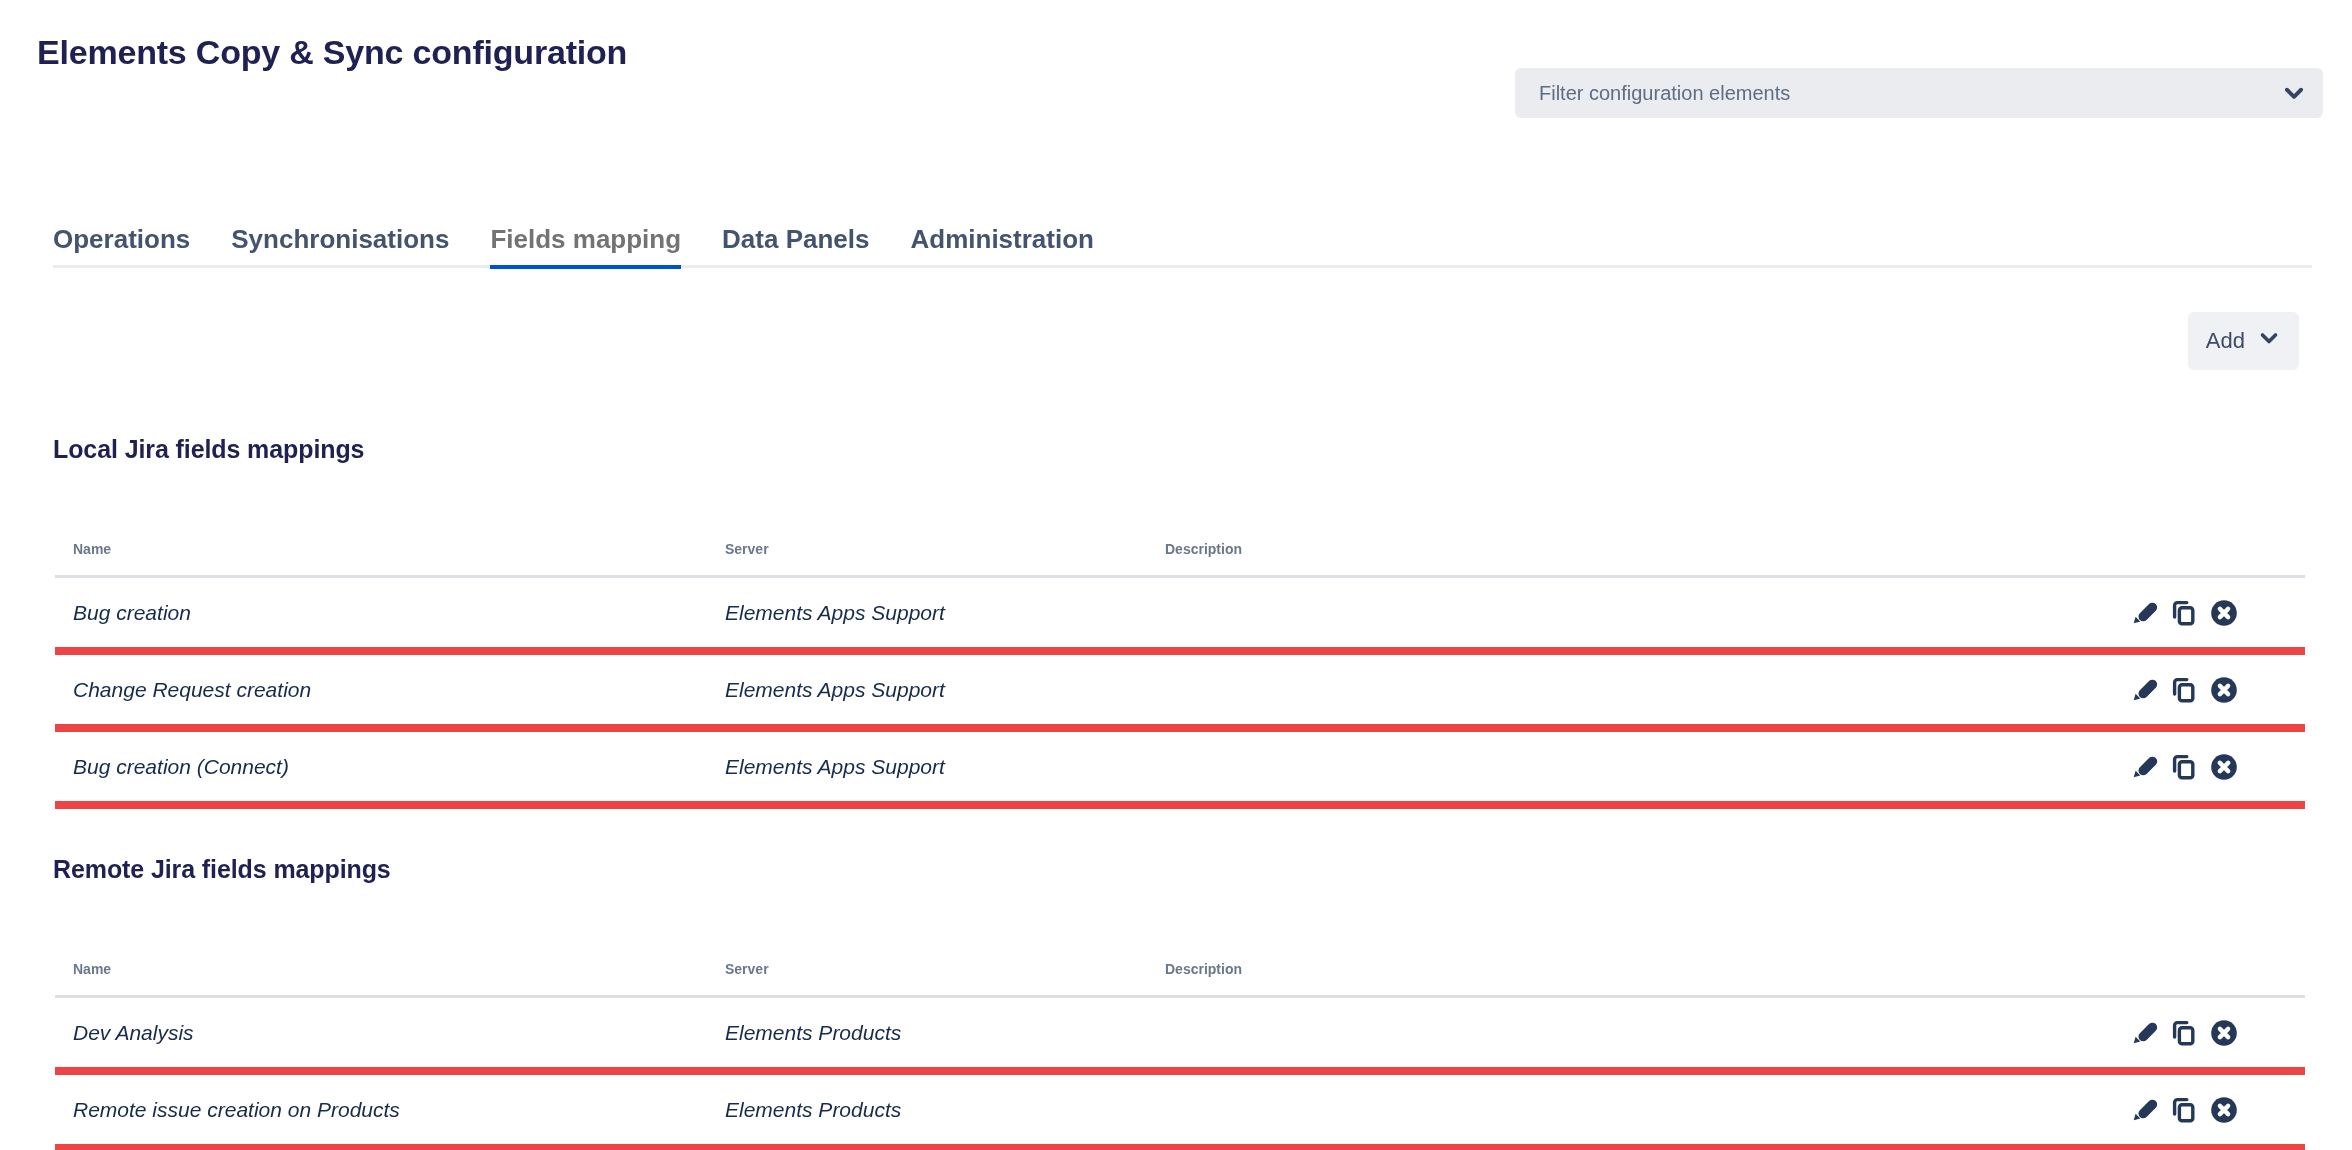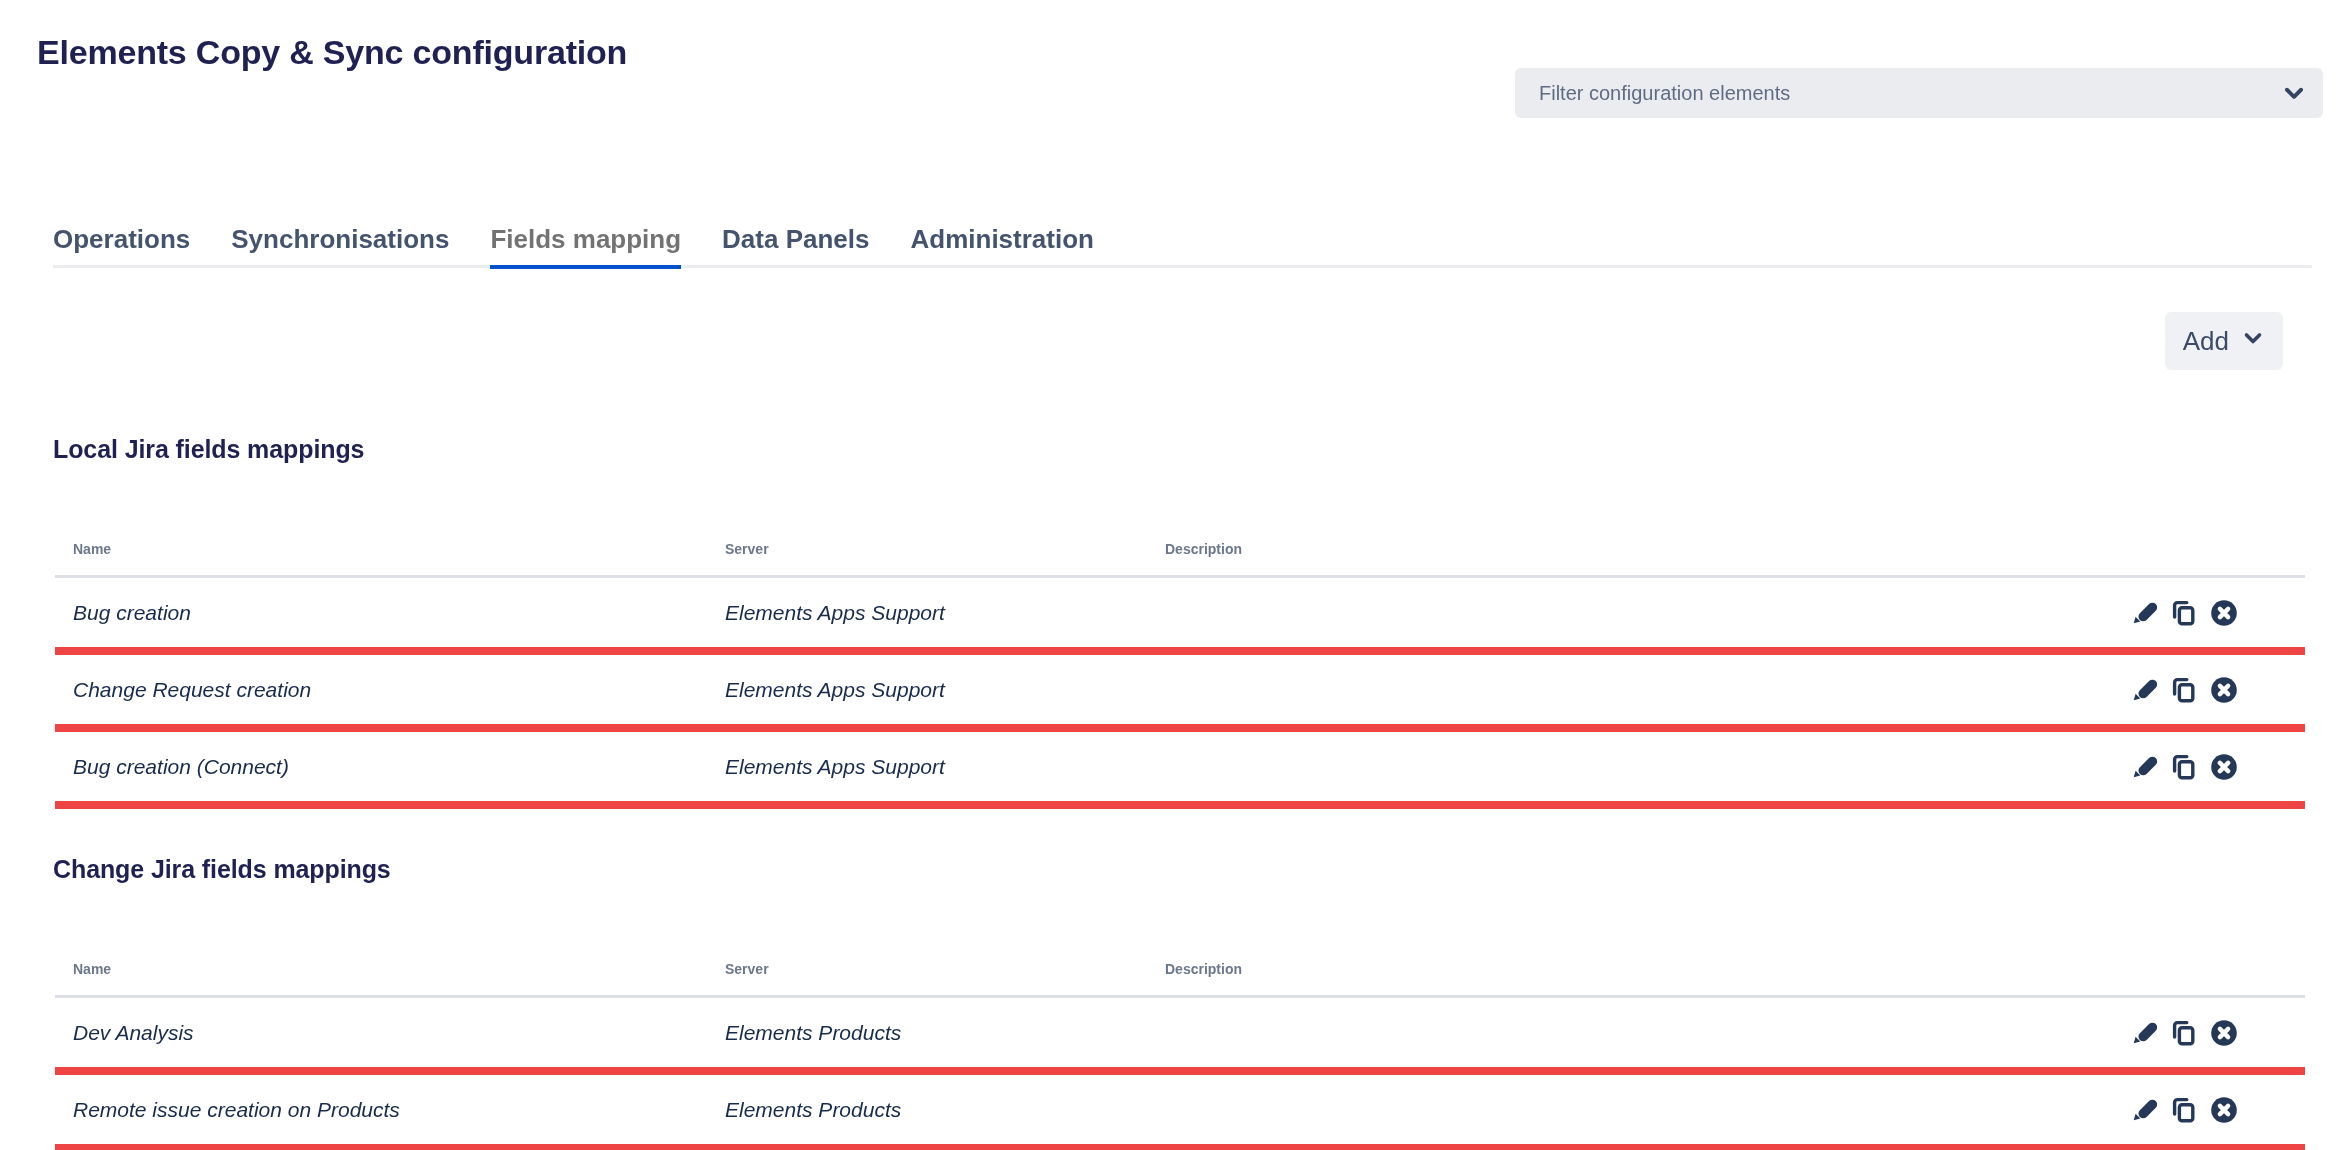--- a/index.html
+++ b/index.html
@@ -30,24 +30,24 @@
     display:flex;gap:41px;border-bottom:3px solid #EBECF0;
   }
   .tab{
     font-size:26px;line-height:30px;font-weight:600;color:#44546F;
     padding-bottom:11px;border-bottom:4px solid transparent;margin-bottom:-4px;
     cursor:pointer;white-space:nowrap;text-align:center;
   }
   .tab.active{color:#737373;border-bottom-color:#0052CC;}
   
   .add-btn{
-    position:absolute;right:69px;top:312px;height:58px;
+    position:absolute;right:53px;top:312px;height:58px;
     background:#F0F1F4;border:none;border-radius:6px;
     display:flex;align-items:center;gap:12px;padding:0 18px;
-    font-family:inherit;font-size:26px;color:#3B4A68;cursor:pointer;
+    font-family:inherit;font-size:22px;color:#3B4A68;cursor:pointer;
   }
   
   .section{position:absolute;left:55px;width:2250px;}
   #section-local{top:434px;}
   #section-remote{top:854px;}
   .section-heading{
     margin:0 0 0 -2px;font-size:25px;line-height:30px;font-weight:700;
     color:#1E2151;letter-spacing:-0.1px;
   }
   table{
@@ -207,21 +207,21 @@
           </svg>
         </button>
       </div>
     </td>
   </tr>
       </tbody>
   </table>
 </section>
 
 <section class="section" id="section-remote">
-  <h2 class="section-heading">Change Jira fields mappings</h2>
+  <h2 class="section-heading">Remote Jira fields mappings</h2>
   <table>
     <colgroup>
         <col style="width:652px">
         <col style="width:440px">
         <col style="width:938px">
         <col style="width:220px">
       </colgroup>
     <thead>
       <tr>
         <th>Name</th>

